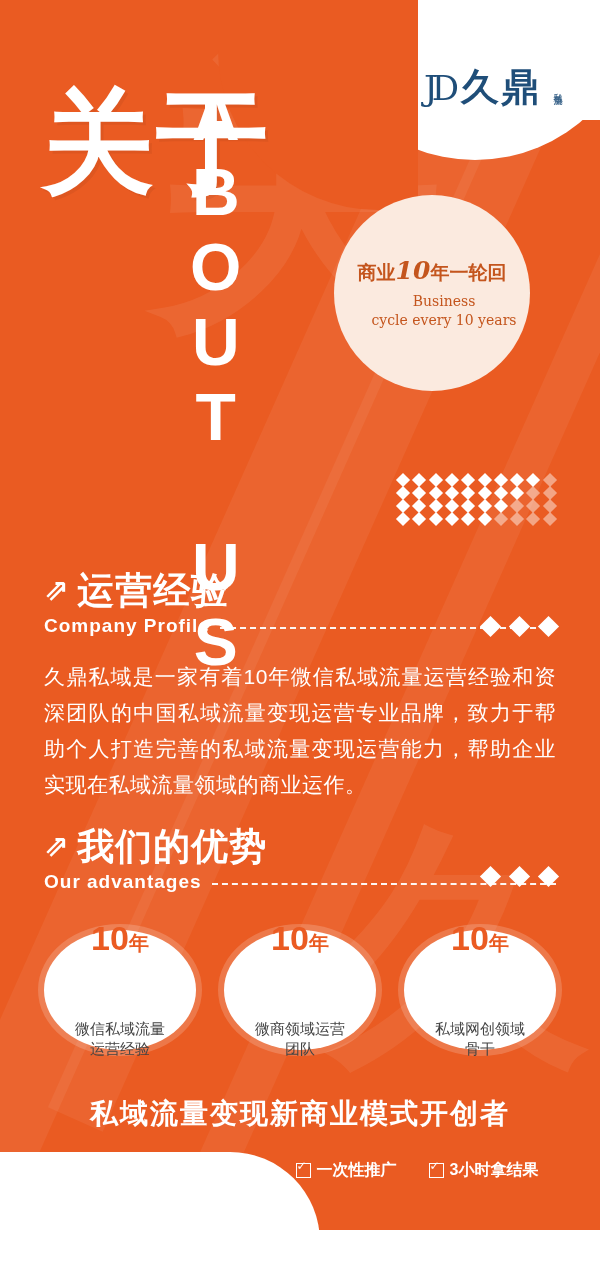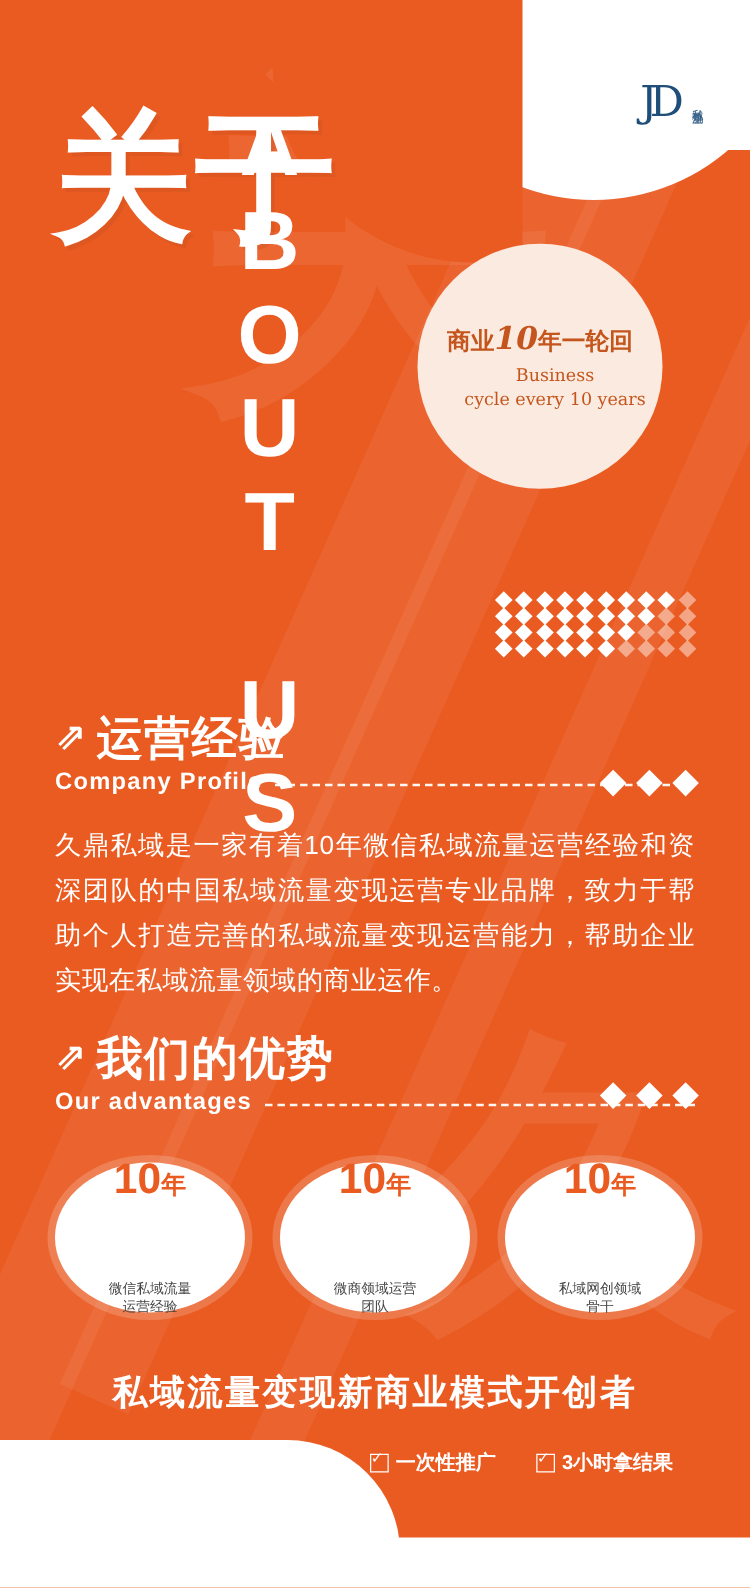--- a/index.html
+++ b/index.html
@@ -112,21 +112,21 @@
 
   
   .adv-row{position:absolute;left:44px;top:930px;width:512px;display:flex;justify-content:space-between;}
   .adv{
     width:152px;height:120px;border-radius:50%;background:#ffffff;
     display:flex;flex-direction:column;align-items:center;justify-content:center;
     text-align:center;box-shadow:0 0 0 6px rgba(255,255,255,0.18);gap:48px;
   }
   .adv .num{color:#ea5b22;font-size:34px;font-weight:bold;line-height:1;}
   .adv .num small{font-size:20px;}
-  .adv .d{color:#444;font-size:11px;line-height:1.35;margin-top:16px;}
+  .adv .d{color:#444;font-size:15px;line-height:1.35;margin-top:16px;}
 
   .slogan{
     position:absolute;left:0;top:1095px;width:600px;text-align:center;
     color:#ffffff;font-size:28px;font-weight:bold;letter-spacing:2px;
   }
   .checks{
     position:absolute;left:0;top:1160px;width:600px;display:flex;
     justify-content:center;gap:32px;color:#ffffff;font-size:16px;font-weight:bold;
   }
   .chk{display:flex;align-items:center;gap:6px;}
@@ -147,20 +147,21 @@
   <div class="bg-diag d3"></div>
   <div class="bg-watermark bg-wm-1">关</div>
   <div class="bg-watermark bg-wm-2">久</div>
 
   <div class="blob-top"></div>
   <div class="blob-top2"></div>
   <div class="blob-top-cut"></div>
 
   <div class="logo">
     <span class="logo-mark">JD</span>
+    <span class="logo-cn">久鼎</span>
     <span class="logo-sub">私域流量</span>
   </div>
 
   <div class="hero-cn">
     <div>关于</div>
   </div>
   <div class="hero-en">ABOUT US</div>
 
   <div class="circle-badge">
     <div class="cb-cn">

